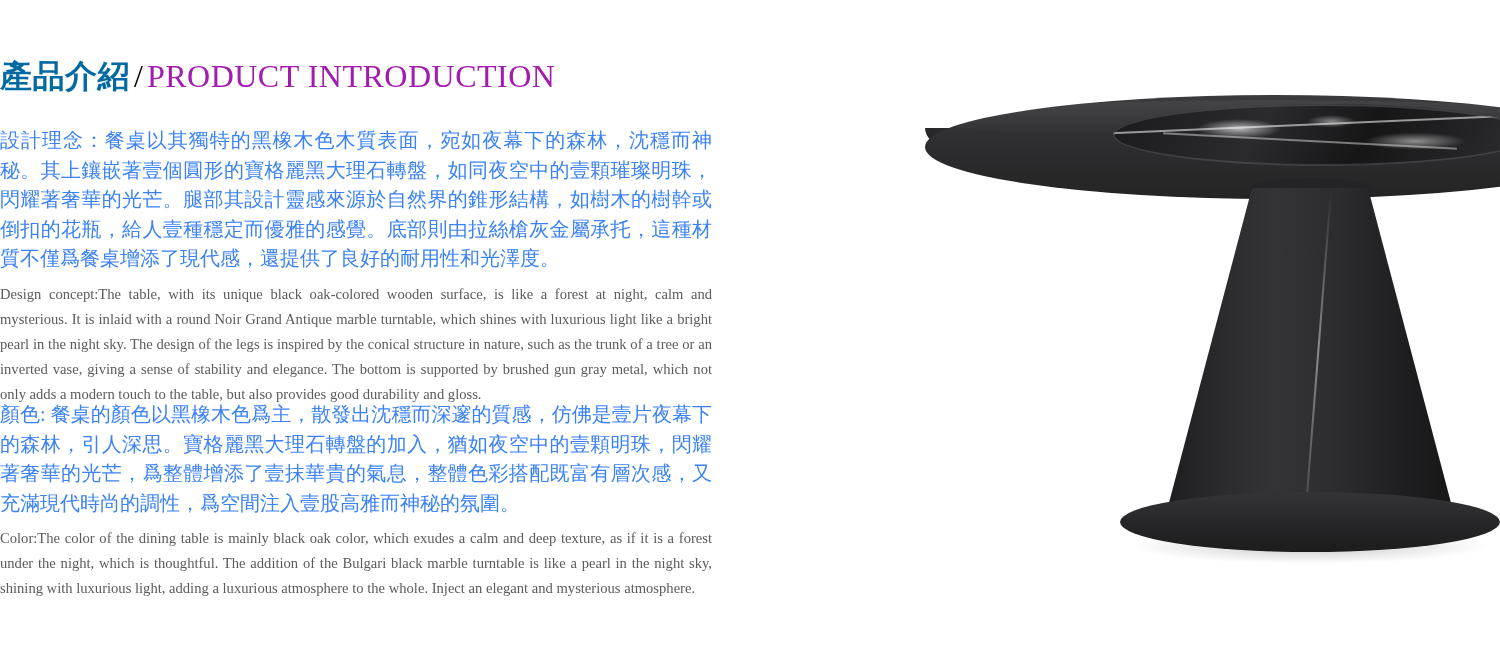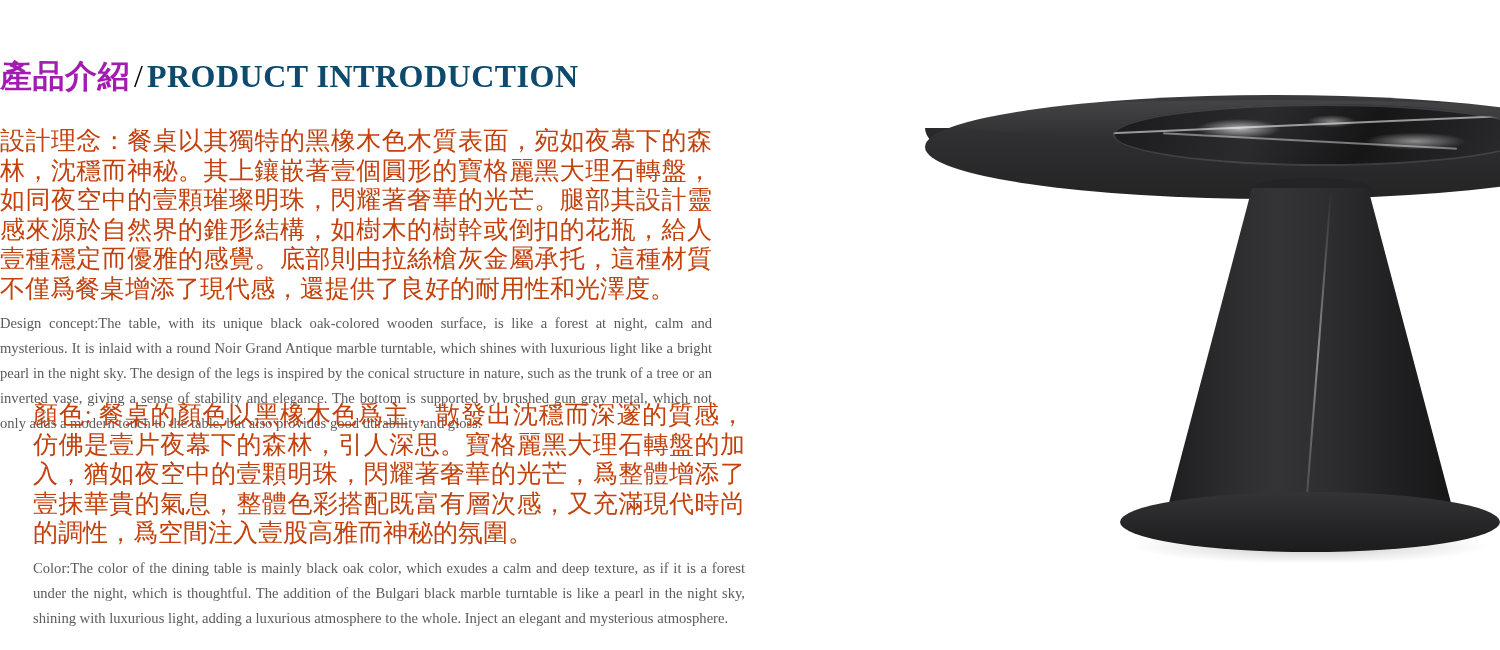--- a/index.html
+++ b/index.html
@@ -34,46 +34,46 @@
   .title {
     position: absolute;
     left: 0px;
     top: 56px;
     white-space: nowrap;
     font-size: 32px;
     line-height: 40px;
     font-family: "Liberation Serif", serif;
   }
   .title .cn {
-    color: #a21caf;
+    color: #0369a1;
     font-weight: 700;
     letter-spacing: 0.5px;
   }
   .title .sep {
     color: #000000;
     font-weight: 400;
     padding: 0 4px;
   }
   .title .en {
-    color: #0c4a6e;
-    font-weight: 700;
+    color: #a21caf;
+    font-weight: 400;
     letter-spacing: 0.5px;
   }
 
   .block {
     position: absolute;
     left: 0px;
     width: 712px;
   }
   .block-concept { top: 126px; }
-  .block-color   { top: 400px; padding-left: 33px; }
+  .block-color   { top: 400px; }
 
   .cn-para {
-    color: #c2410c;
-    font-size: 25px;
+    color: #3b82f6;
+    font-size: 20px;
     line-height: 29.5px;
     text-align: justify;
     text-justify: inter-ideograph;
     font-family: "Liberation Serif", serif;
     margin: 0 0 8px 0;
     width: 712px;
   }
 
   .en-para {
     color: #5b5b5b;

